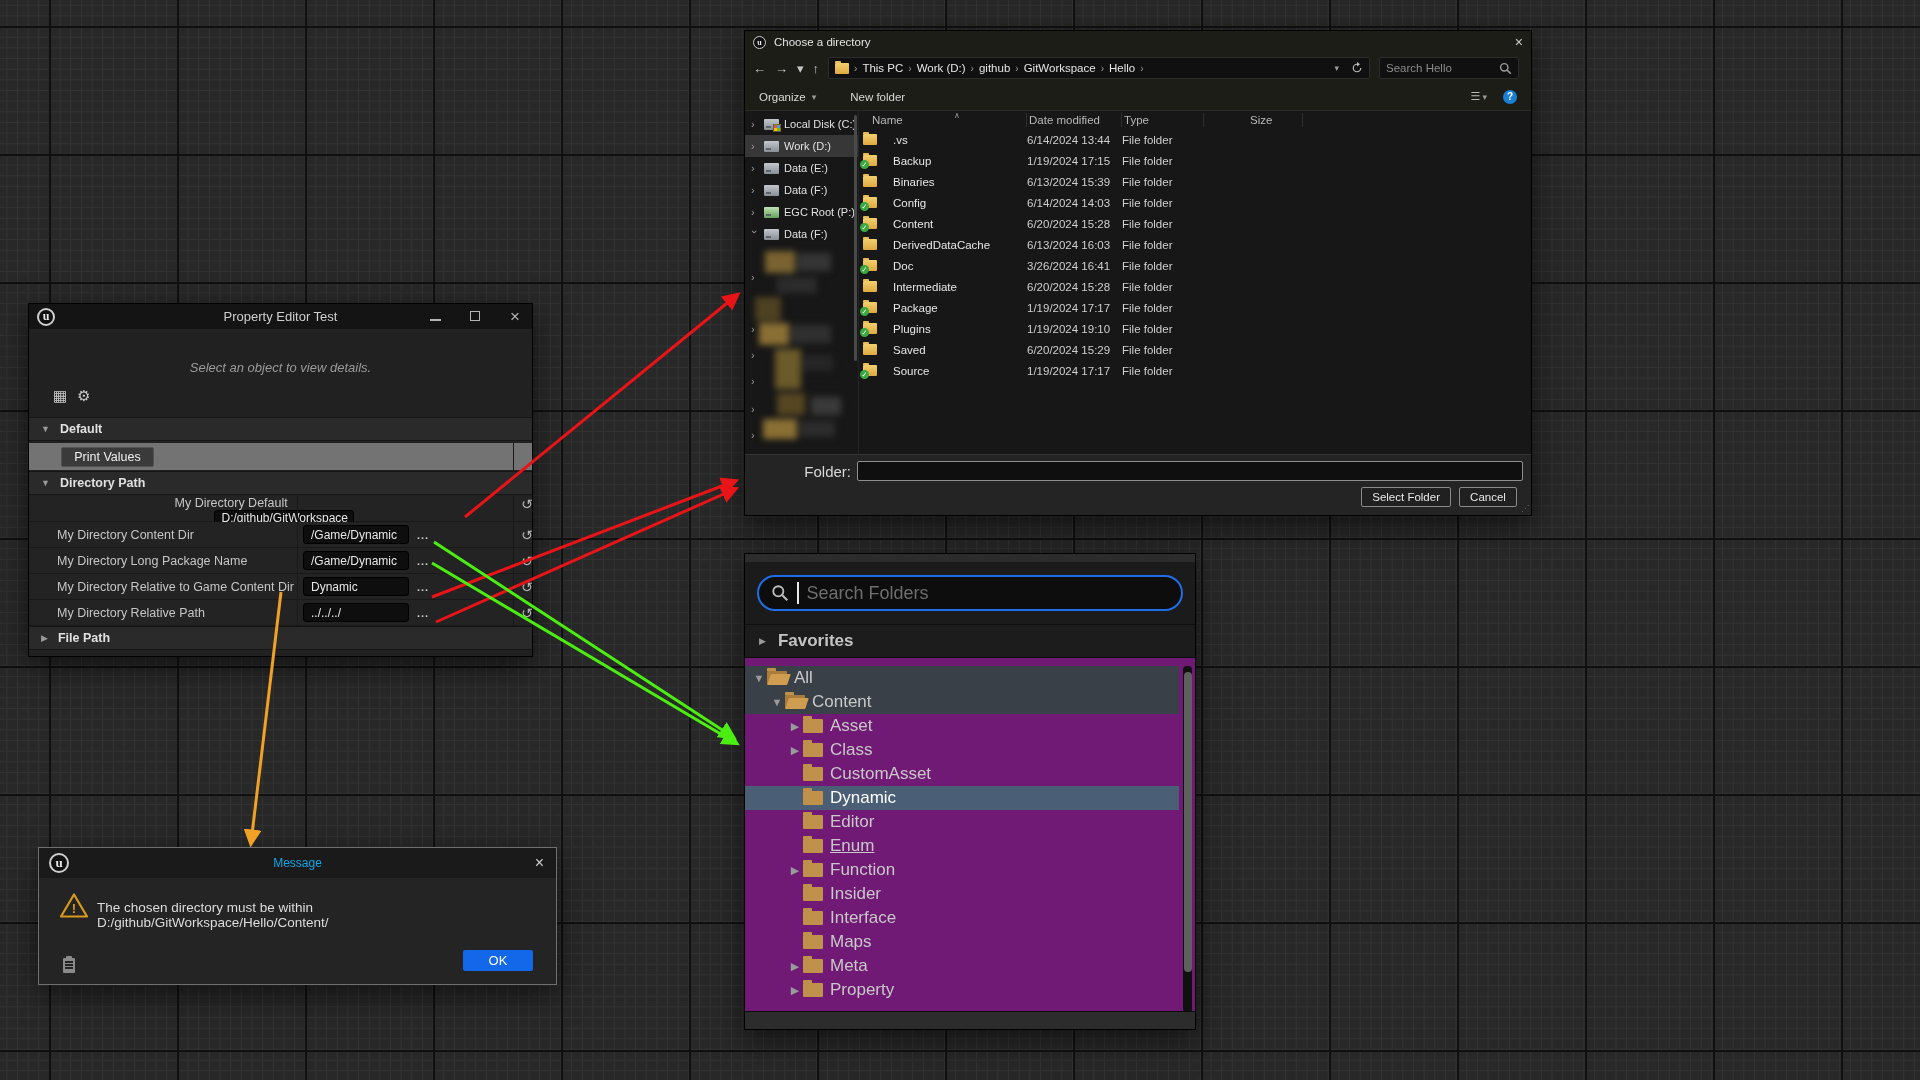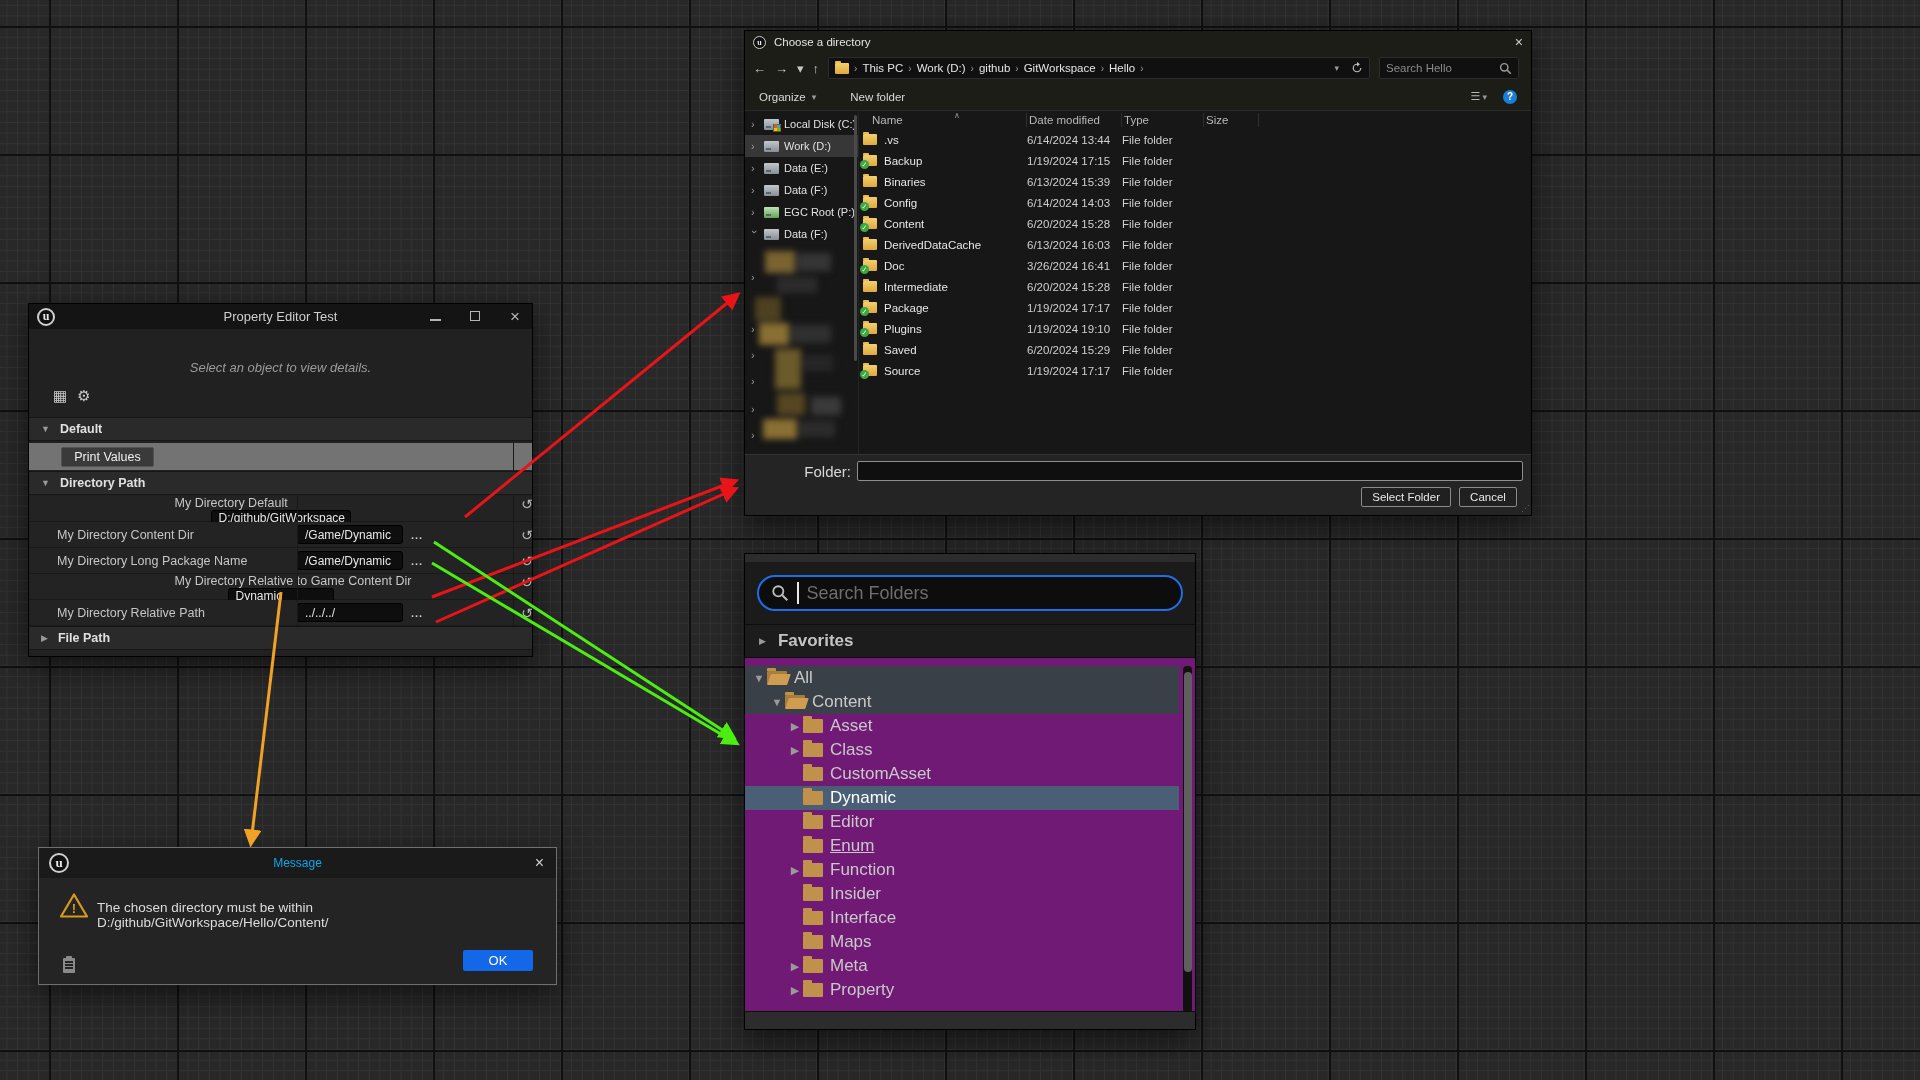--- a/index.html
+++ b/index.html
@@ -45,21 +45,21 @@
   .section-hdr { position:absolute; left:0; right:0; height:24px; background:#2a2a2a;
     border-top:1px solid #161616; border-bottom:1px solid #161616;
     display:flex; align-items:center; gap:10px; padding-left:12px; }
   .section-hdr b { color:#e0e0e0; font-size:12.5px; }
   .pe-row { position:absolute; left:0; right:0; height:26px; background:#232323;
     border-bottom:1px solid #191919; display:flex; align-items:center; }
   .pe-row .lbl { padding-left:28px; width:268px; color:#c6c6c6; font-size:12.5px; }
   .pe-col-div { position:absolute; left:268px; top:0; bottom:0; width:1px; background:#191919; }
   .pe-reset-div { position:absolute; left:484px; top:0; bottom:0; width:1px; background:#191919; }
   .value-pill { height:19px; border-radius:3px; background:#0e0e0e; border:1px solid #000;
-    color:#e6e6e6; font-size:12px; display:flex; align-items:center; padding-left:7px; width:106px; margin-left:0; }
+    color:#e6e6e6; font-size:12px; display:flex; align-items:center; padding-left:7px; width:106px; margin-left:6px; }
   .pe-row.wide .value-pill { width:140px; }
   .pe-row .ellipsis-btn { margin-left:8px; }
   .reset-ic { position:absolute; left:492px; color:#b5b5b5; font-size:14px; cursor:pointer; }
   .printvals-row { position:absolute; left:0; right:0; height:27px; background:#737373; display:flex; align-items:center; }
   .printvals-btn { margin-left:32px; width:93px; height:20px; background:#3a3a3a; border:1px solid #525252;
     border-radius:2px; color:#efefef; font-size:12.5px; display:flex; align-items:center; justify-content:center; cursor:pointer; }
 
   .mag { width:13px; height:13px; }
 
   
@@ -98,24 +98,24 @@
   .fd-nav-scroll { position:absolute; right:1px; top:4px; width:3px; height:246px; background:#4a4a4a; border-radius:2px; }
   .redacted { position:absolute; left:10px; top:140px; width:98px; height:200px; filter:blur(3px); overflow:hidden; }
   .redacted div { position:absolute; }
   .red-chevrons span { position:absolute; left:6px; color:#9a9a9a; font-size:11px; }
   .fd-list { flex:1; position:relative; }
   .fd-cols { display:flex; height:18px; align-items:center; color:#b8b8b8; font-size:11.5px; position:relative; }
   .fd-cols .c { border-right:1px solid #2e2e2e; height:14px; display:flex; align-items:center; }
   .c-name { width:168px; padding-left:13px; }
   .c-date { width:95px; padding-left:2px; }
   .c-type { width:82px; padding-left:2px; }
-  .c-size { width:55px; padding-left:2px; }
+  .c-size { width:55px; padding-left:2px;margin-left:44px; }
   .sort-caret { position:absolute; left:95px; top:0px; color:#9a9a9a; font-size:8px; }
   .file-row { display:flex; height:21px; align-items:center; font-size:11.5px; color:#e6e6e6; cursor:pointer; }
-  .file-row .f-name { width:168px; padding-left:4px; display:flex; align-items:center; gap:7px; }
+  .file-row .f-name { width:168px; padding-left:4px; display:flex; align-items:center; gap:16px; }
   .file-row .f-date { width:95px; color:#cfcfcf; }
   .file-row .f-type { width:82px; color:#cfcfcf; }
   .folder-ic { width:14px; height:11px; border-radius:1px; position:relative; flex:0 0 auto;
     background:linear-gradient(#f3cf6e,#dfa93f); }
   .folder-ic::before { content:""; position:absolute; left:0; top:-2px; width:6px; height:2px;
     background:#e8bc52; border-radius:1px 1px 0 0; }
   .sync-badge { display:none; position:absolute; left:-3px; bottom:-3px; width:9px; height:9px; border-radius:50%;
     background:#3aa93f; color:#fff; font-size:7px; line-height:9px; text-align:center; }
   .file-row.synced .sync-badge { display:block; }
   .fd-footer { position:absolute; left:0; right:0; bottom:0; height:61px; background:#242424; border-top:1px solid #333; }
@@ -232,21 +232,21 @@
 
         <div class="pe-row" style="position:relative;">
           <span class="lbl">My Directory Long Package Name</span>
           <span class="pe-col-div"></span>
           <span class="value-pill">/Game/Dynamic</span>
           <span class="ellipsis-btn">...</span>
           <span class="pe-reset-div"></span>
           <span class="reset-ic">↺</span>
         </div>
 
-        <div class="pe-row" style="position:relative;flex-direction:column;">
+        <div class="pe-row" style="position:relative;">
           <span class="lbl">My Directory Relative to Game Content Dir</span>
           <span class="pe-col-div"></span>
           <span class="value-pill">Dynamic</span>
           <span class="ellipsis-btn">...</span>
           <span class="pe-reset-div"></span>
           <span class="reset-ic">↺</span>
         </div>
 
         <div class="pe-row" style="position:relative;">
           <span class="lbl">My Directory Relative Path</span>

